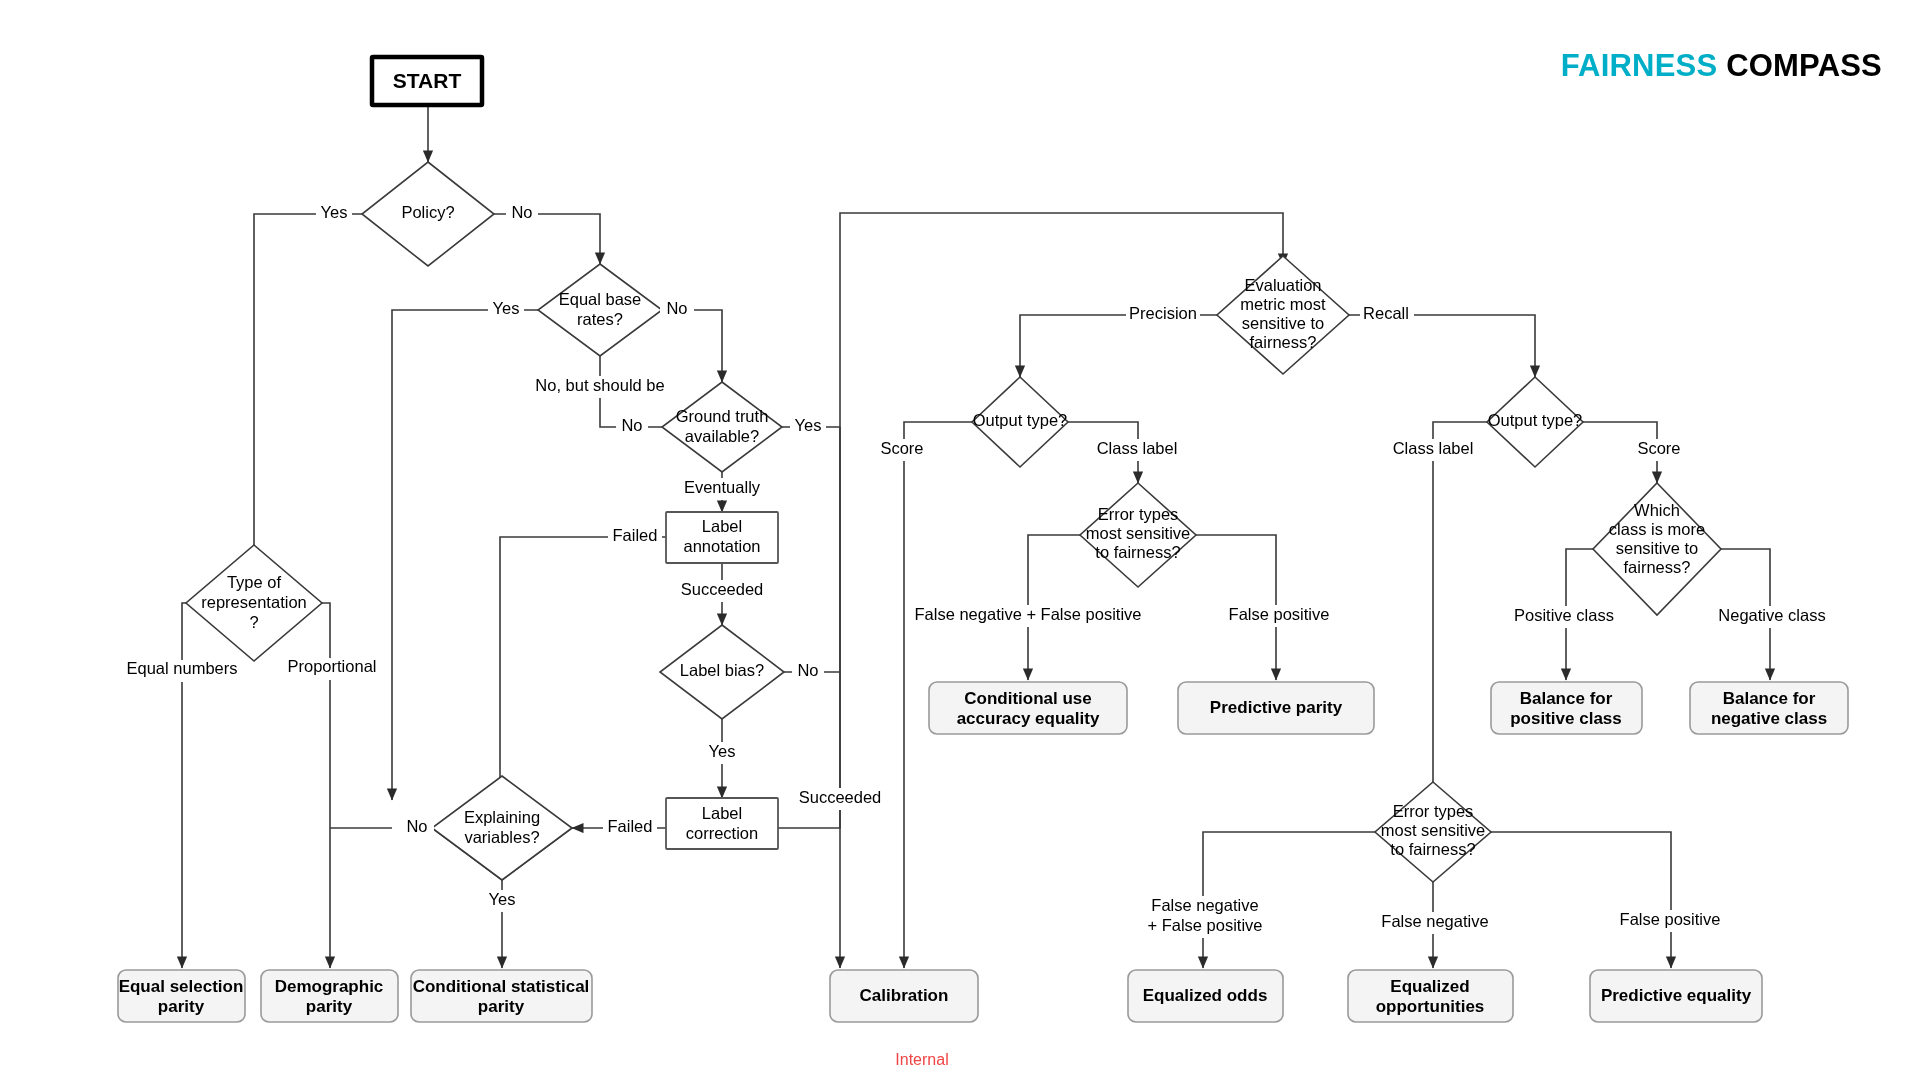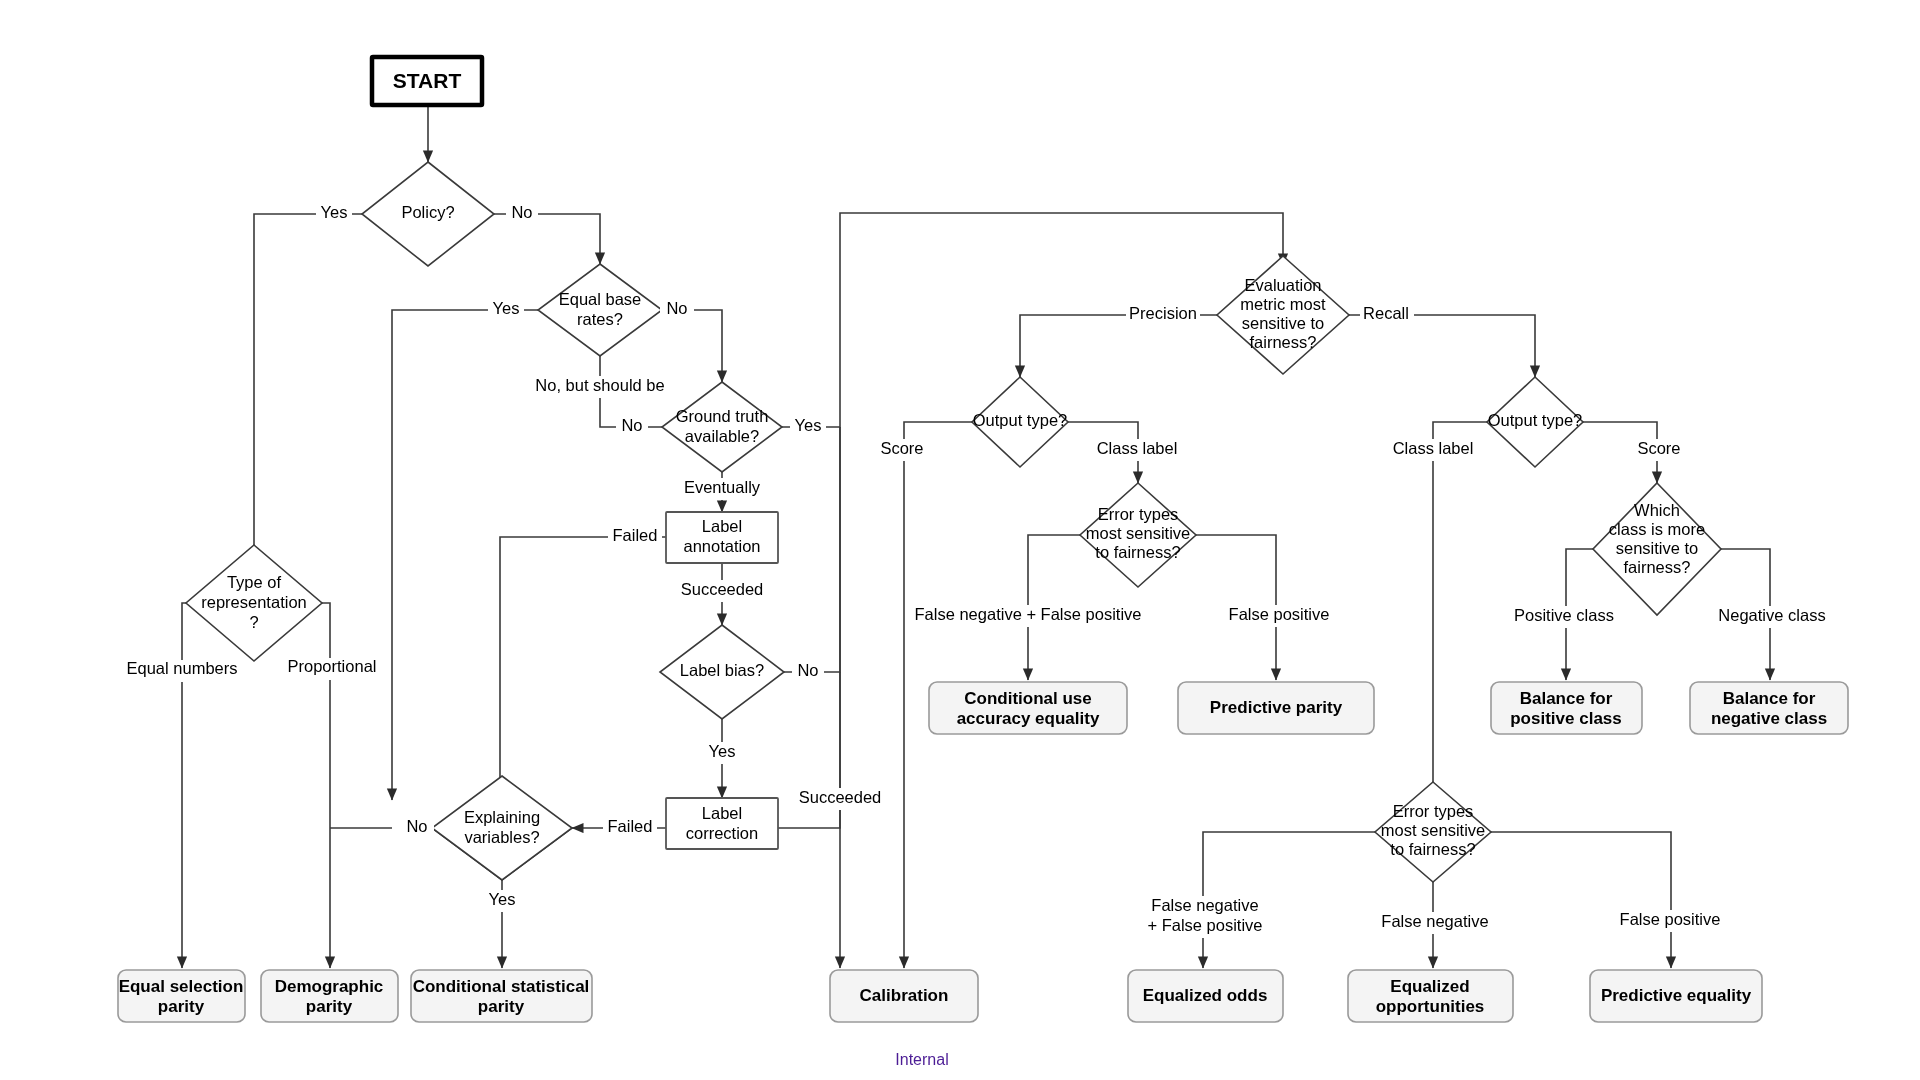--- a/index.html
+++ b/index.html
@@ -28,21 +28,21 @@
     font-family: "Liberation Sans", sans-serif;
   }
   #logo .brand-a { color: #00AEC7; }
   #logo .brand-b { color: #000000; }
   #footer {
     position: absolute;
     left: 922px;
     top: 1060px;
     transform: translate(-50%, -50%);
     font-size: 16px;
-    color: #4c1d95;
+    color: #ef4444;
     font-family: "Liberation Sans", sans-serif;
     white-space: nowrap;
   }
   svg#flow { position: absolute; left: 0; top: 0; }
   svg#flow text { font-family: "Liberation Sans", sans-serif; fill: #000000; }
   .edge { stroke: #3a3a3a; stroke-width: 1.6; fill: none; }
   .shape-line { stroke: #3a3a3a; stroke-width: 1.6; fill: #ffffff; }
   .start-box { fill: #ffffff; stroke: #000000; stroke-width: 4.5; }
   .proc-box { fill: #ffffff; stroke: #555555; stroke-width: 1.8; }
   .result-box { fill: #f4f4f4; stroke: #9a9a9a; stroke-width: 1.6; }
@@ -50,20 +50,23 @@
   .edge-label { font-size: 16.5px; text-anchor: middle; dominant-baseline: middle; }
   .result-label { font-size: 17px; font-weight: bold; text-anchor: middle; dominant-baseline: middle; fill: #1f1f1f; }
   .start-label { font-size: 21px; font-weight: bold; text-anchor: middle; dominant-baseline: middle; }
   .lbl-bg { fill: #ffffff; }
 </style>
 </head>
 <body>
 
 <div id="canvas">
 
+  <div id="logo">
+    <span class="brand-a">FAIRNESS</span><span>&nbsp;</span><span class="brand-b">COMPASS</span>
+  </div>
 
   <div id="footer">Internal</div>
 
   <svg id="flow" width="1920" height="1080" viewBox="0 0 1920 1080">
     <defs>
       <marker id="arrow" markerWidth="9" markerHeight="9" refX="7.2" refY="3.2" orient="auto" markerUnits="strokeWidth">
         <path d="M0,0 L7.5,3.2 L0,6.4 z" fill="#2b2b2b"></path>
       </marker>
     </defs>
 

